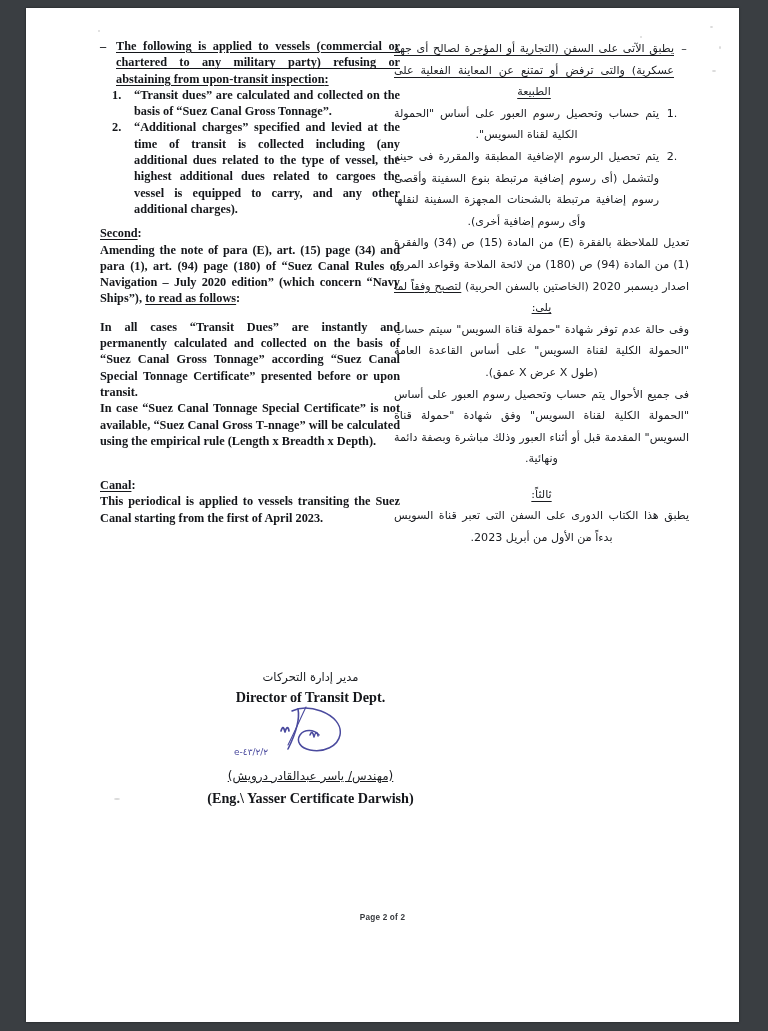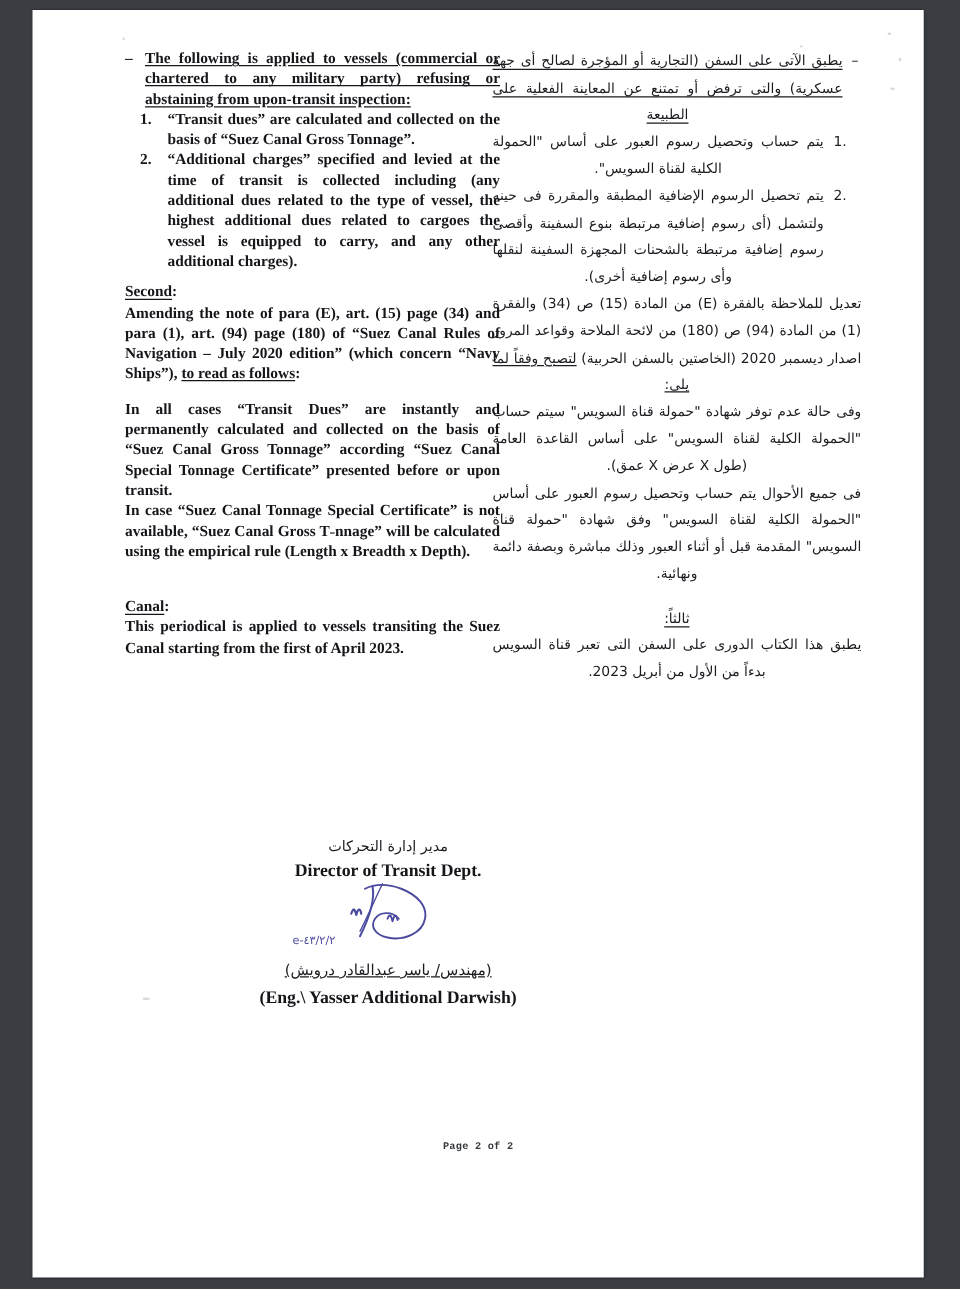--- a/index.html
+++ b/index.html
@@ -206,21 +206,21 @@
     color: #14161a;
     line-height: 20px;
     margin-top: 2px;
   }
   .footer {
     position: absolute;
     left: 0;
     top: 905px;
     width: 713px;
     text-align: center;
-    font-family: Liberation Mono, monospace;
+    font-family: Liberation Sans, sans-serif;
     font-weight: bold;
     font-size: 8.2px;
     color: #35383c;
     letter-spacing: .2px;
   }
 </style>
 </head>
 <body>
 
 <div id="viewer">
@@ -310,19 +310,19 @@
             <path d="M84 30 C 86 25, 87 28, 88 32 C 89 28, 91 25, 92 31" stroke-width="1.5"></path>
             <path d="M80 2 C 76 10, 70 24, 62 40" stroke-width="1.1"></path>
           </g>
           <g fill="#4a4a9e" font-family="'DejaVu Sans', sans-serif" font-size="9">
             <text x="8" y="50">e-٤٣/٢/٢</text>
           </g>
         </svg>
       </div>
 
       <div class="sig-name-ar">(مهندس/ ياسر عبدالقادر درويش)</div>
-      <div class="sig-name-en">(Eng.\ Yasser Additional Darwish)</div>
+      <div class="sig-name-en">(Eng.\ Yasser Certificate Darwish)</div>
     </div>
 
     <div class="footer">Page 2 of 2</div>
 
   </div>
 </div>
 
 </body></html>

